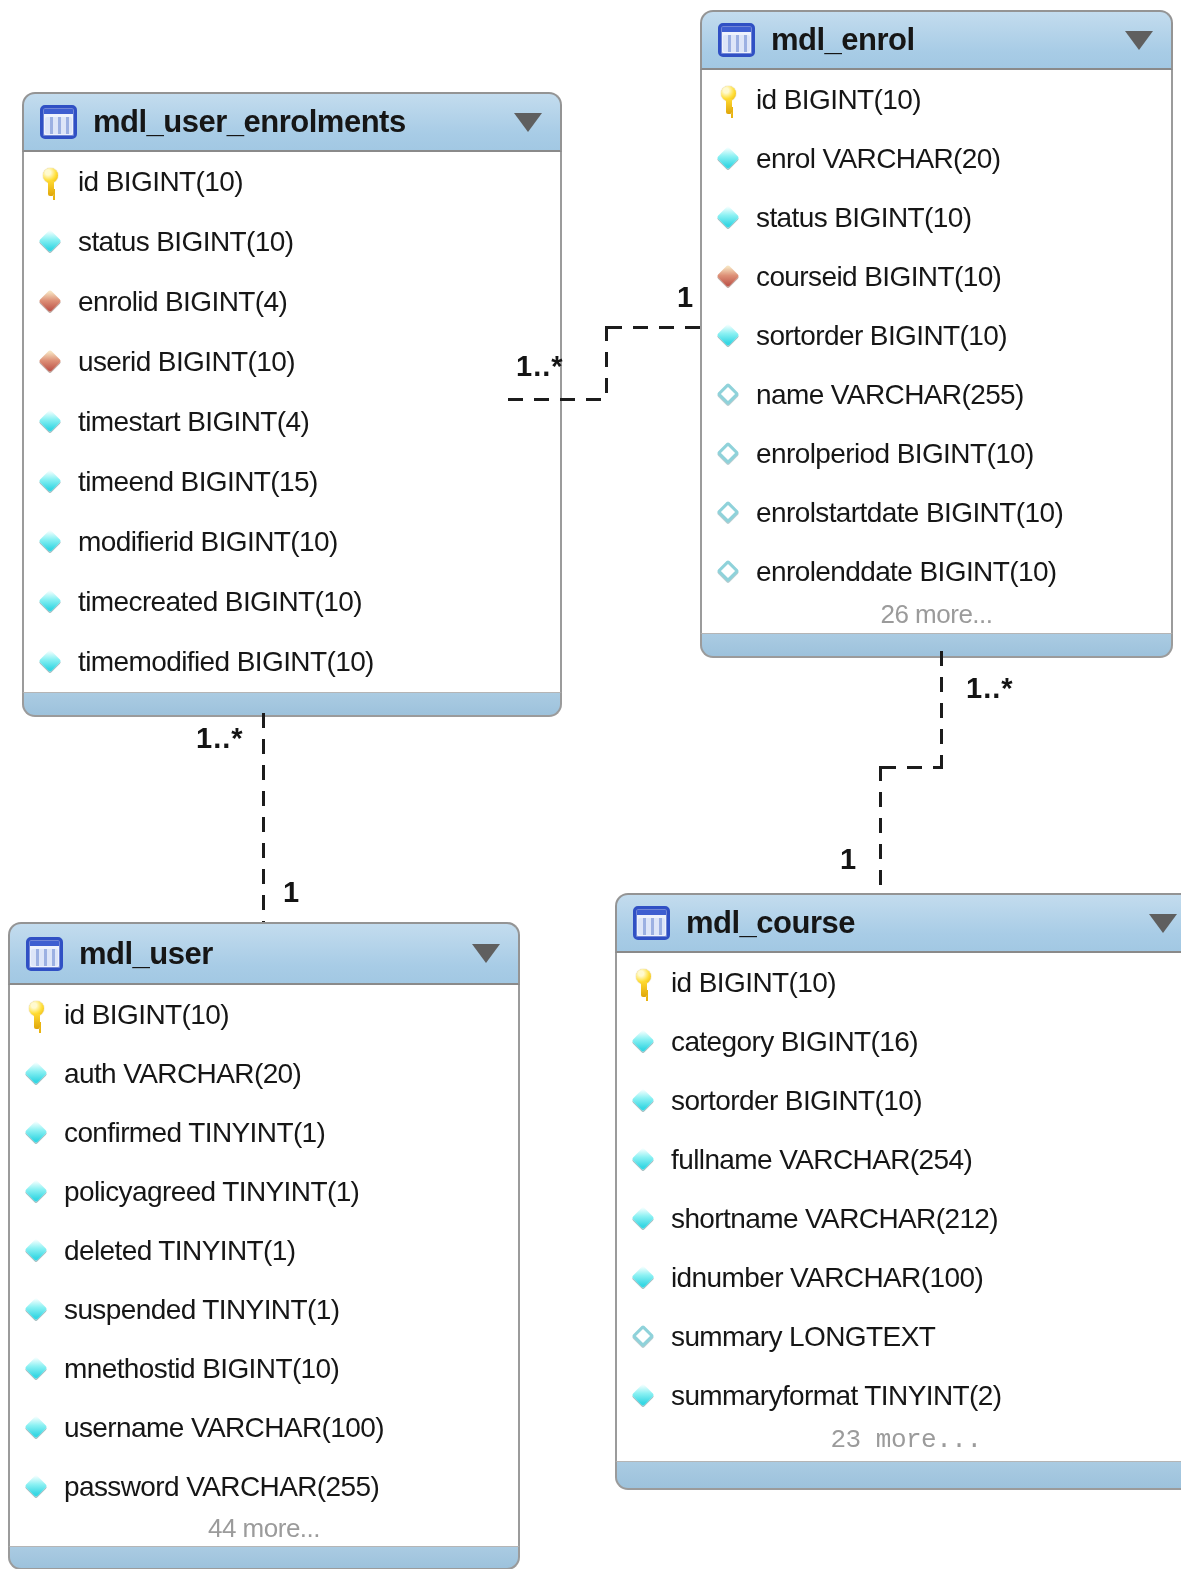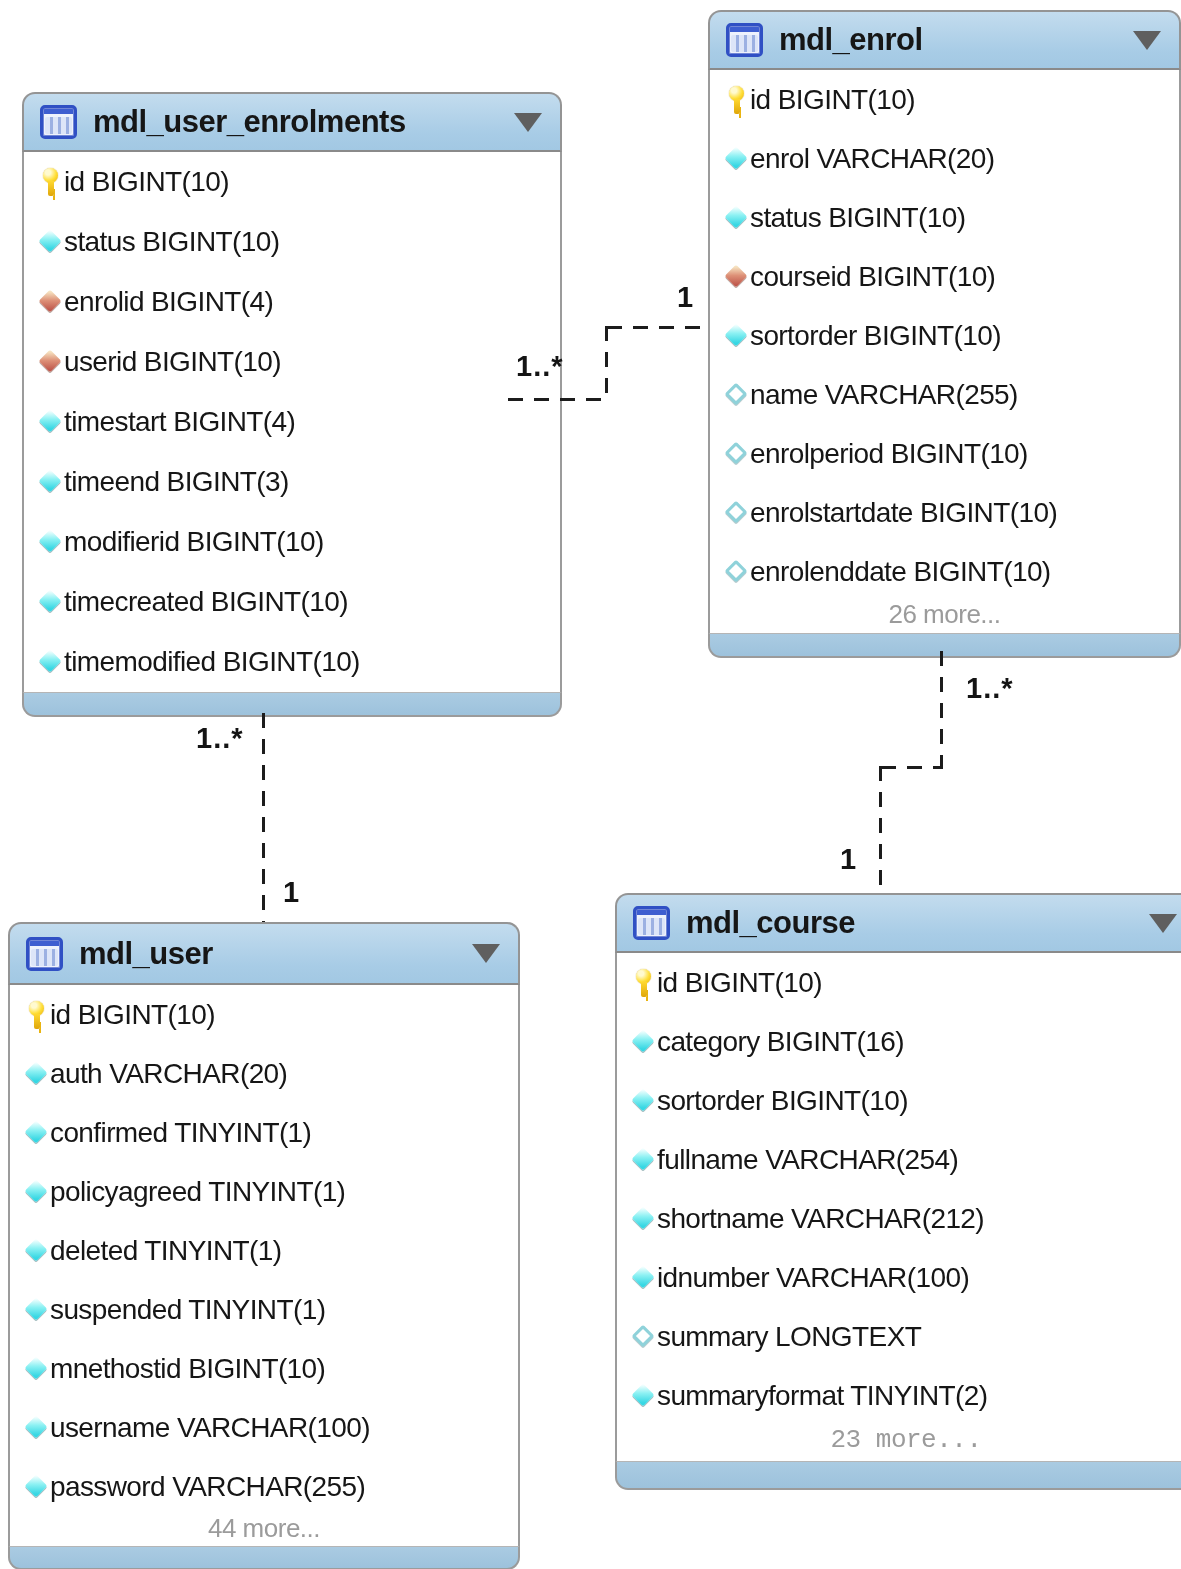--- a/index.html
+++ b/index.html
@@ -32,21 +32,21 @@
   .tbl-caret {
     flex:none; width:0; height:0;
     border-left:14px solid transparent; border-right:14px solid transparent;
     border-top:19px solid #5f5f5f;
   }
   .tbl-body {
     background:#ffffff; border-left:2px solid #9b9b9b; border-right:2px solid #9b9b9b;
     padding:0; margin:0;
   }
   ul.fields { list-style:none; margin:0; padding:0; }
-  li.field { display:flex; align-items:center; padding-left:14px; }
+  li.field { display:flex; align-items:center; gap:14px; padding-left:14px; }
   #t0 li.field { height:60px; }
   #t1 li.field, #t2 li.field, #t3 li.field { height:59px; }
   .ftext { font-size:28px; letter-spacing:-0.6px; white-space:nowrap; }
 
   .more {
     text-align:center; color:#9b9b9b; font-size:26px; letter-spacing:-0.5px;
   }
   #t1 .more { height:32px; line-height:26px; }
   #t2 .more { height:30px; line-height:24px; }
   #t3 .more { height:36px; line-height:30px;font-family:Liberation Mono, monospace; }
@@ -125,40 +125,40 @@
           <li class="field">
             <span class="dicon foreign-key"></span>
             <span class="ftext">userid BIGINT(10)</span>
           </li>
           <li class="field">
             <span class="dicon column"></span>
             <span class="ftext">timestart BIGINT(4)</span>
           </li>
           <li class="field">
             <span class="dicon column"></span>
-            <span class="ftext">timeend BIGINT(3)</span>
+            <span class="ftext">timeend BIGINT(15)</span>
           </li>
           <li class="field">
             <span class="dicon column"></span>
             <span class="ftext">modifierid BIGINT(10)</span>
           </li>
           <li class="field">
             <span class="dicon column"></span>
             <span class="ftext">timecreated BIGINT(10)</span>
           </li>
           <li class="field">
             <span class="dicon column"></span>
             <span class="ftext">timemodified BIGINT(10)</span>
           </li>
         </ul>
     </div>
     <div class="tbl-footer"></div>
   </div>
 
-  <div class="db-table" id="t1" style="left:700px; top:10px; width:473px;margin-left:8px;">
+  <div class="db-table" id="t1" style="left:700px; top:10px; width:473px;">
     <div class="tbl-header">
       <span class="tbl-icon"></span>
       <span class="tbl-title">mdl_enrol</span>
       <span class="tbl-caret"></span>
     </div>
     <div class="tbl-body">
       <ul class="fields">
           <li class="field">
             <span class="dicon primary-key"></span>
             <span class="ftext">id BIGINT(10)</span>

